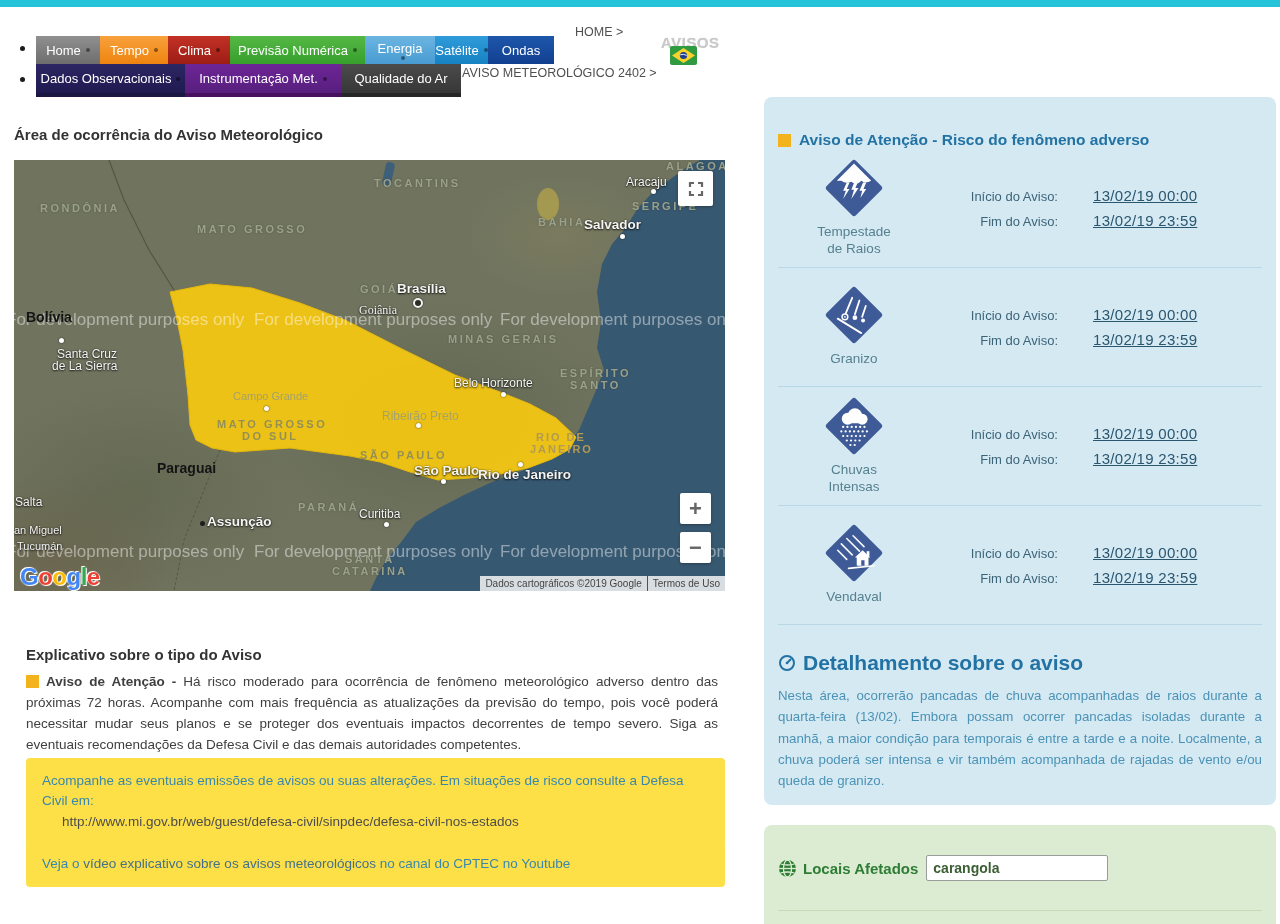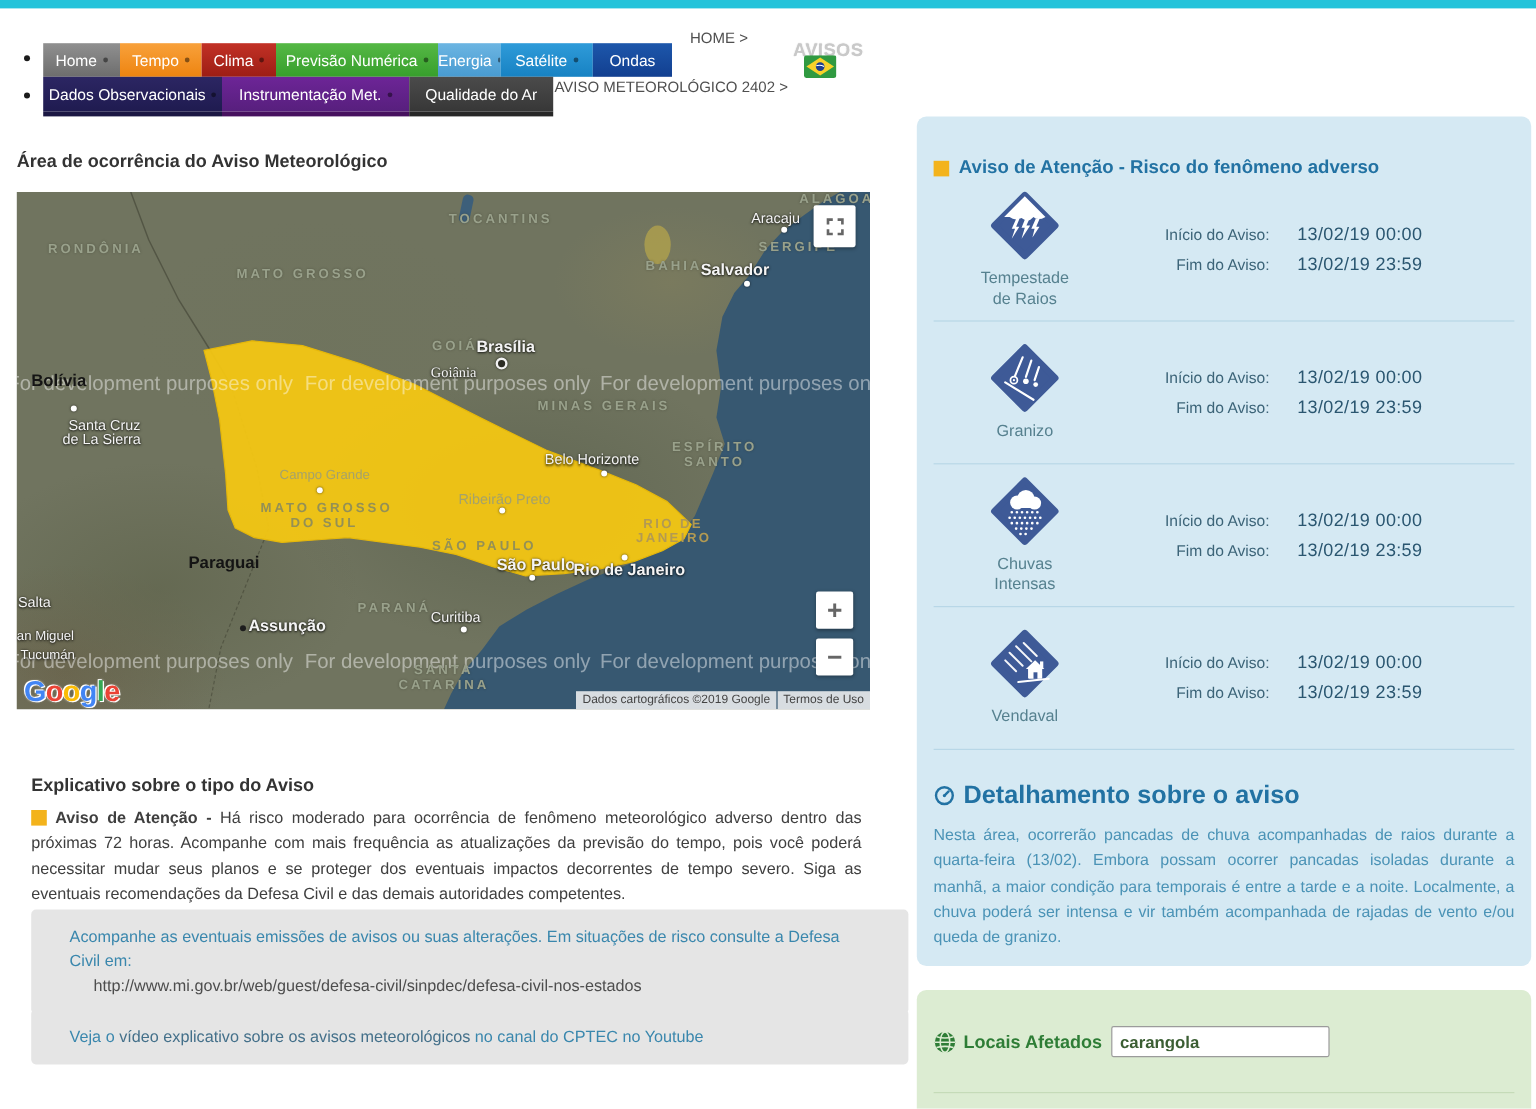--- a/index.html
+++ b/index.html
@@ -55,38 +55,38 @@
            justify-content:center;cursor:pointer;font-weight:bold;}
   #zoom-in{top:333px;} #zoom-out{top:372px;}
   #google-logo{position:absolute;left:6px;top:403px;font-size:24px;font-weight:bold;letter-spacing:-.5px;
                text-shadow:0 0 2px #fff,1px 1px 0 #fff,-1px -1px 0 #fff;cursor:pointer;}
   #attrib{position:absolute;right:0;bottom:0;display:flex;font-size:10px;color:#444;}
   #attrib div{background:rgba(245,245,245,.85);padding:2px 5px;margin-left:1px;text-align:center;}
   
   #expl-para{position:absolute;left:26px;top:672px;width:692px;font-size:13.5px;color:#3f3f3f;
              line-height:1.55;text-align:justify;}
   .sq{display:inline-block;width:13px;height:13px;background:#f3b31c;margin-right:7px;vertical-align:-2px;}
-  .infobox{position:absolute;left:26px;width:667px;background:#e5e5e5;border-radius:4px;
-           padding:13px 32px;font-size:13.5px;line-height:1.5;}
+  .infobox{position:absolute;left:26px;width:667px;background:#fde047;border-radius:4px;
+           padding:13px 16px;font-size:13.5px;line-height:1.5;}
   #infobox1{top:758px;} #infobox2{top:841px;}
   .blue-t{color:#3a87ad;} .dark-t{color:#4d4d4d;margin-left:20px;} .mid-t{color:#44708a;}
   
   #right-panel{position:absolute;left:764px;top:97px;width:512px;height:708px;background:#d5e9f3;
                border-radius:8px;box-sizing:border-box;padding:0 14px;}
   #rp-header{display:flex;align-items:center;margin-top:34px;}
   #rp-header .sq{margin-right:8px;vertical-align:0;}
   #rp-header span{font-size:15.5px;font-weight:bold;color:#2272a3;}
   .wrow{display:flex;align-items:center;height:118px;border-bottom:1px solid #b8d7e7;}
   .wicon{width:152px;text-align:center;}
   .wicon svg{display:block;margin:0 auto 7px;}
   .wname{font-size:13.5px;color:#56818f;line-height:1.25;}
   .wtimes{flex:1;}
   .trow{display:flex;align-items:baseline;margin:8px 0;}
   .tlabel{width:128px;text-align:right;font-size:13px;color:#3c6478;}
-  .tvalue{margin-left:23px;font-size:15px;color:#2a5670;letter-spacing:.3px;}
+  .tvalue{margin-left:35px;font-size:15px;color:#2a5670;letter-spacing:.3px;text-decoration:underline;}
   #detal{margin-top:26px;}
   #detal-head{display:flex;align-items:center;}
   #detal-head svg{margin-right:7px;}
   #detal-head span{font-size:21px;font-weight:bold;color:#2272a3;}
   #detal-body{margin-top:10px;font-size:13.3px;color:#4b93b6;line-height:1.6;text-align:justify;}
   
   #green-panel{position:absolute;left:764px;top:825px;width:512px;height:130px;background:#dcecd2;
                border-radius:8px;box-sizing:border-box;padding:30px 14px 0;}
   #locais-row{display:flex;align-items:center;}
   #locais-row svg{margin-right:6px;}
@@ -115,25 +115,25 @@
         <span class="navdot"></span>
       </div>
       <div class="navitem" style="width: 62px; background: linear-gradient(rgb(194, 49, 38), rgb(157, 29, 20));">
         <span>Clima</span>
         <span class="navdot"></span>
       </div>
       <div class="navitem" style="width: 135px; background: linear-gradient(rgb(85, 184, 69), rgb(55, 159, 44));">
         <span>Previsão Numérica</span>
         <span class="navdot"></span>
       </div>
-      <div class="navitem" style="width: 52px; background: linear-gradient(rgb(108, 181, 226), rgb(72, 155, 209));">
+      <div class="navitem" style="width: 70px; background: linear-gradient(rgb(108, 181, 226), rgb(72, 155, 209)); flex-direction: column;">
         <span>Energia</span>
         <span class="navdot"></span>
       </div>
-      <div class="navitem" style="width: 77px; background: linear-gradient(rgb(47, 155, 217), rgb(23, 130, 195));">
+      <div class="navitem" style="width: 53px; background: linear-gradient(rgb(47, 155, 217), rgb(23, 130, 195));">
         <span>Satélite</span>
         <span class="navdot"></span>
       </div>
       <div class="navitem" style="width: 66px; background: linear-gradient(rgb(29, 87, 171), rgb(18, 63, 144));">
         <span>Ondas</span>
       </div>
     </div>
   <div id="nav2">
       <div class="navitem" style="width: 149px; background: linear-gradient(rgb(44, 38, 99), rgb(31, 27, 80));">
         <span>Dados Observacionais</span>

